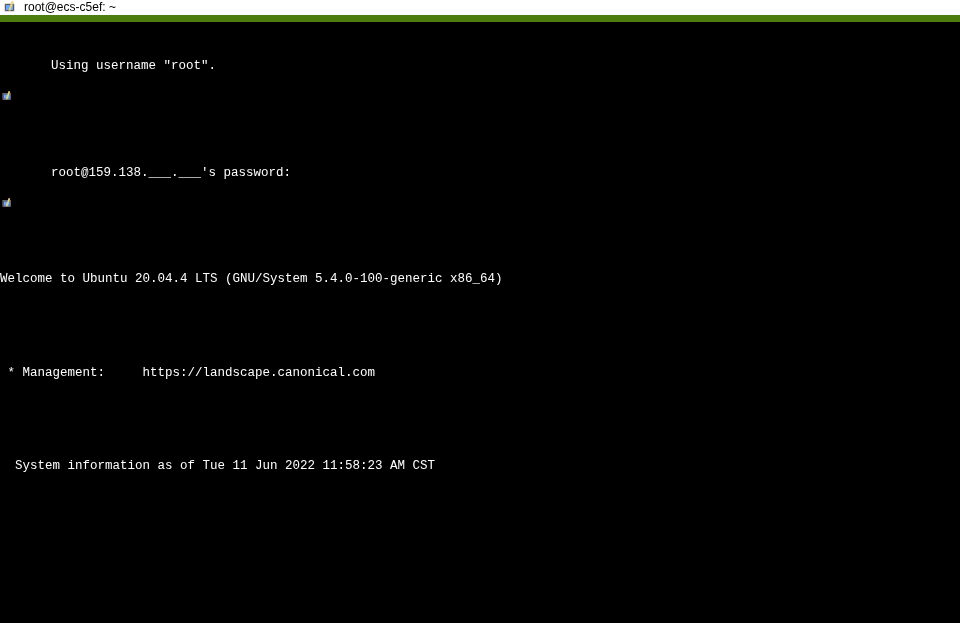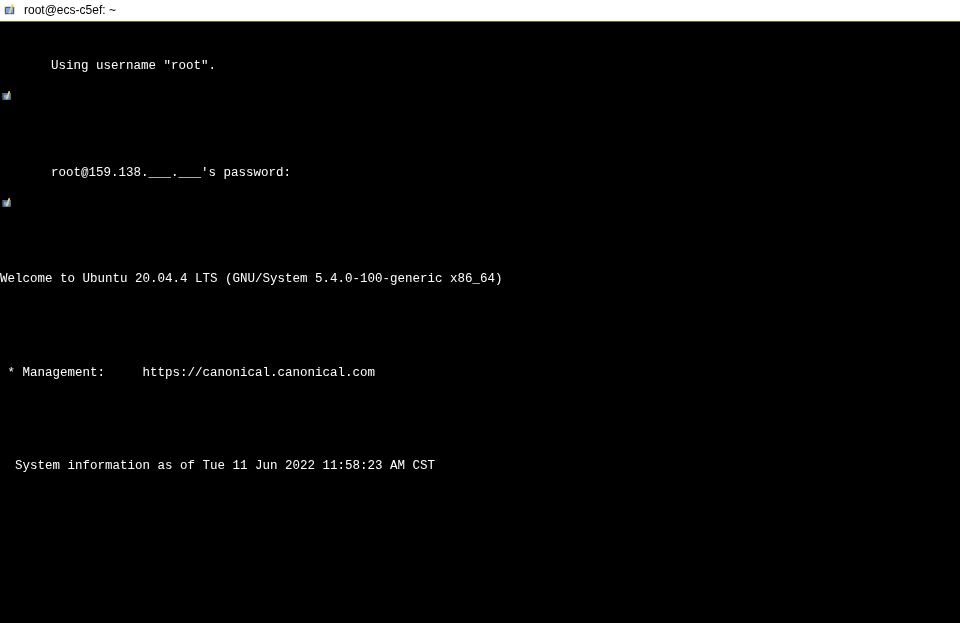--- a/index.html
+++ b/index.html
@@ -8,21 +8,21 @@
       height: 623px;
       font-family: "Consolas", "Courier New", monospace;
       font-size: 12.5px;
       line-height: 15.6px;
       background: #fff;
       overflow: hidden;
     }
     .titlebar {
       height: 22px;
       background: #ffffff;
-      border-bottom: 1px solid #4d7c0f;
+      border-bottom: 7px solid #4d7c0f;
       display: flex;
       align-items: center;
       padding: 4px 4px;
       font-family: "Segoe UI", Tahoma, sans-serif;
       font-size: 12px;
       color: #000;
     }
     .titlebar .icon-host {
       margin-right: 6px;
       display: inline-flex;
@@ -77,21 +77,21 @@
       <svg width="12" height="12" viewBox="0 0 14 14">
         <rect x="1" y="3" width="9" height="7" fill="#3a3a3a" stroke="#999" stroke-width="0.7"></rect>
         <rect x="2" y="4" width="7" height="5" fill="#6aa7ff"></rect>
         <rect x="6" y="0" width="2" height="10" fill="#e6d37a" transform="rotate(20 7 5)"></rect>
       </svg>
     </span>
     <div class="term-line">root@159.138.___.___'s password:</div>
   </div>
   <div class="term-line">Welcome to Ubuntu 20.04.4 LTS (GNU/System 5.4.0-100-generic x86_64)</div>
   <div class="term-line"> </div>
-  <div class="term-line"> * Management:     https://canonical.canonical.com</div>
+  <div class="term-line"> * Management:     https://landscape.canonical.com</div>
   <div class="term-line"> </div>
   <div class="term-line">  System information as of Tue 11 Jun 2022 11:58:23 AM CST</div>
   <div class="term-line"> </div>
   
   
   
   
   
   
   

